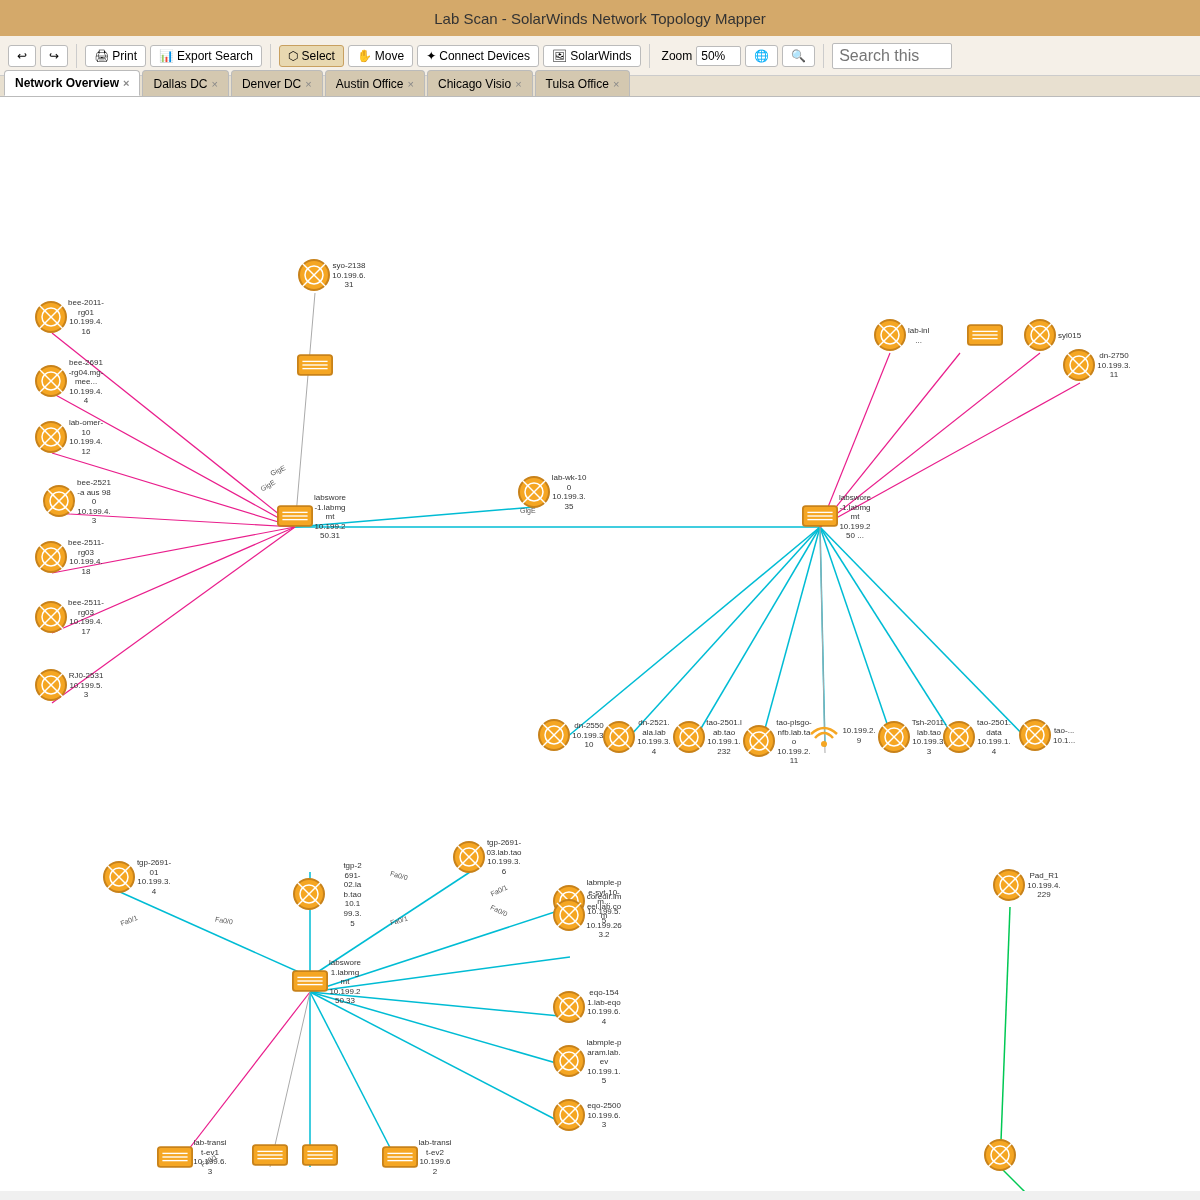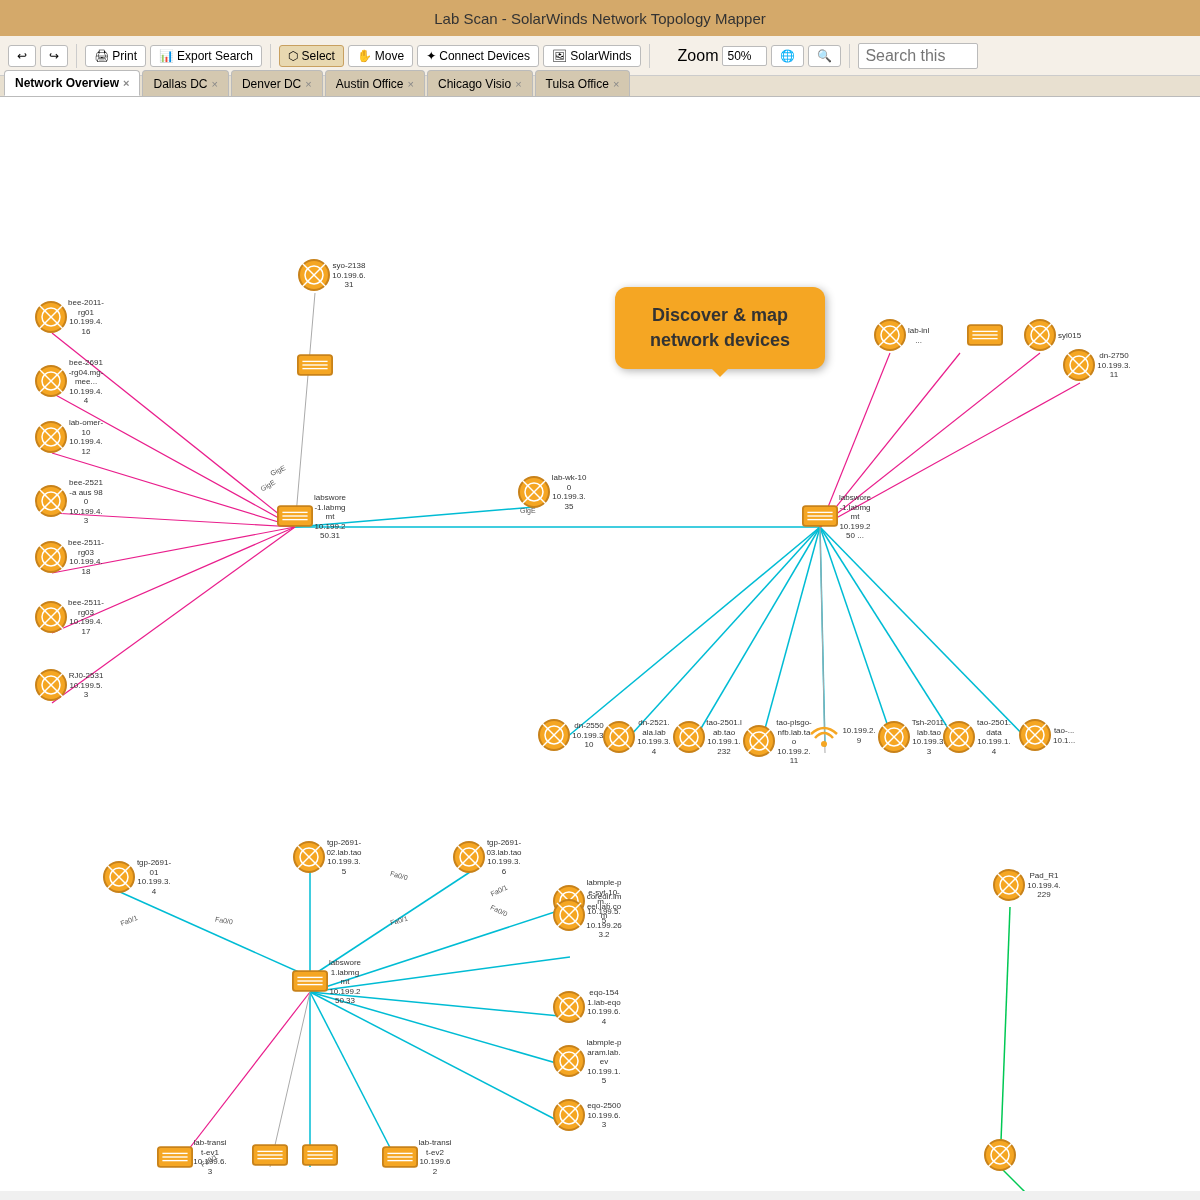--- a/index.html
+++ b/index.html
@@ -37,21 +37,21 @@
       border-radius: 3px;
       font-size: 12px;
       cursor: pointer;
       white-space: nowrap;
     }
     .toolbar-btn.active {
       background: #e8d8b0;
       border-color: #c8a060;
     }
     .toolbar-sep { width: 1px; height: 24px; background: #ccc; margin: 0 4px; }
-    #zoom-label { font-size: 16px; margin-left: 20px; }
+    #zoom-label { font-size: 12px; margin-left: 4px; }
     #zoom-input {
       width: 45px;
       border: 1px solid #bbb;
       padding: 2px 4px;
       font-size: 12px;
       border-radius: 2px;
     }
     #search-input {
       width: 120px;
       border: 1px solid #bbb;
@@ -280,23 +280,20 @@
       <line x1="310" y1="895" x2="570" y2="970" stroke="#00bcd4" stroke-width="1.5"></line>
       <line x1="310" y1="895" x2="570" y2="1030" stroke="#00bcd4" stroke-width="1.5"></line>
       <line x1="310" y1="895" x2="175" y2="1070" stroke="#e91c8b" stroke-width="1.2"></line>
       <line x1="310" y1="895" x2="310" y2="1070" stroke="#00bcd4" stroke-width="1.5"></line>
       <line x1="310" y1="895" x2="400" y2="1070" stroke="#00bcd4" stroke-width="1.5"></line>
       <line x1="310" y1="895" x2="270" y2="1070" stroke="#aaa" stroke-width="1"></line>
       <line x1="1010" y1="810" x2="1000" y2="1070" stroke="#00c853" stroke-width="1.5"></line>
       <line x1="1000" y1="1070" x2="1060" y2="1130" stroke="#00c853" stroke-width="1.5"></line>
     </svg>
 
-  <div class="tooltip-bubble" style="left: 615px; top: 190px; width: 210px;">
-    <span>Discover &amp; map<br>network devices</span>
-  </div>
 <div class="node" style="left: 34px; top: 200px;">
       <div class="node-icon">
         <svg width="34" height="34" viewBox="0 0 34 34">
       <circle cx="17" cy="17" r="15" fill="#f5a623" stroke="#c8821a" stroke-width="2"></circle>
       <circle cx="17" cy="17" r="9" fill="none" stroke="white" stroke-width="1.5"></circle>
       <line x1="5" y1="5" x2="29" y2="29" stroke="white" stroke-width="1.5"></line>
       <line x1="29" y1="5" x2="5" y2="29" stroke="white" stroke-width="1.5"></line>
     </svg>
       </div>
       <div class="node-label">bee-2011-rg01<br>10.199.4.16</div>
@@ -316,21 +313,21 @@
       <div class="node-icon">
         <svg width="34" height="34" viewBox="0 0 34 34">
       <circle cx="17" cy="17" r="15" fill="#f5a623" stroke="#c8821a" stroke-width="2"></circle>
       <circle cx="17" cy="17" r="9" fill="none" stroke="white" stroke-width="1.5"></circle>
       <line x1="5" y1="5" x2="29" y2="29" stroke="white" stroke-width="1.5"></line>
       <line x1="29" y1="5" x2="5" y2="29" stroke="white" stroke-width="1.5"></line>
     </svg>
       </div>
       <div class="node-label">lab-omer-10<br>10.199.4.12</div>
     </div>
-    <div class="node" style="left: 34px; top: 380px;">
+    <div class="node" style="left: 42px; top: 380px;">
       <div class="node-icon">
         <svg width="34" height="34" viewBox="0 0 34 34">
       <circle cx="17" cy="17" r="15" fill="#f5a623" stroke="#c8821a" stroke-width="2"></circle>
       <circle cx="17" cy="17" r="9" fill="none" stroke="white" stroke-width="1.5"></circle>
       <line x1="5" y1="5" x2="29" y2="29" stroke="white" stroke-width="1.5"></line>
       <line x1="29" y1="5" x2="5" y2="29" stroke="white" stroke-width="1.5"></line>
     </svg>
       </div>
       <div class="node-label">bee-2521-a aus 980<br>10.199.4.3</div>
     </div>
@@ -556,21 +553,21 @@
       <div class="node-icon">
         <svg width="34" height="34" viewBox="0 0 34 34">
       <circle cx="17" cy="17" r="15" fill="#f5a623" stroke="#c8821a" stroke-width="2"></circle>
       <circle cx="17" cy="17" r="9" fill="none" stroke="white" stroke-width="1.5"></circle>
       <line x1="5" y1="5" x2="29" y2="29" stroke="white" stroke-width="1.5"></line>
       <line x1="29" y1="5" x2="5" y2="29" stroke="white" stroke-width="1.5"></line>
     </svg>
       </div>
       <div class="node-label">tgp-2691-01<br>10.199.3.4</div>
     </div>
-    <div class="node" style="left: 292px; top: 740px;">
+    <div class="node" style="left: 292px; top: 763px; gap: 17px;">
       <div class="node-icon">
         <svg width="34" height="34" viewBox="0 0 34 34">
       <circle cx="17" cy="17" r="15" fill="#f5a623" stroke="#c8821a" stroke-width="2"></circle>
       <circle cx="17" cy="17" r="9" fill="none" stroke="white" stroke-width="1.5"></circle>
       <line x1="5" y1="5" x2="29" y2="29" stroke="white" stroke-width="1.5"></line>
       <line x1="29" y1="5" x2="5" y2="29" stroke="white" stroke-width="1.5"></line>
     </svg>
       </div>
       <div class="node-label">tgp-2691-02.lab.tao<br>10.199.3.5</div>
     </div>

